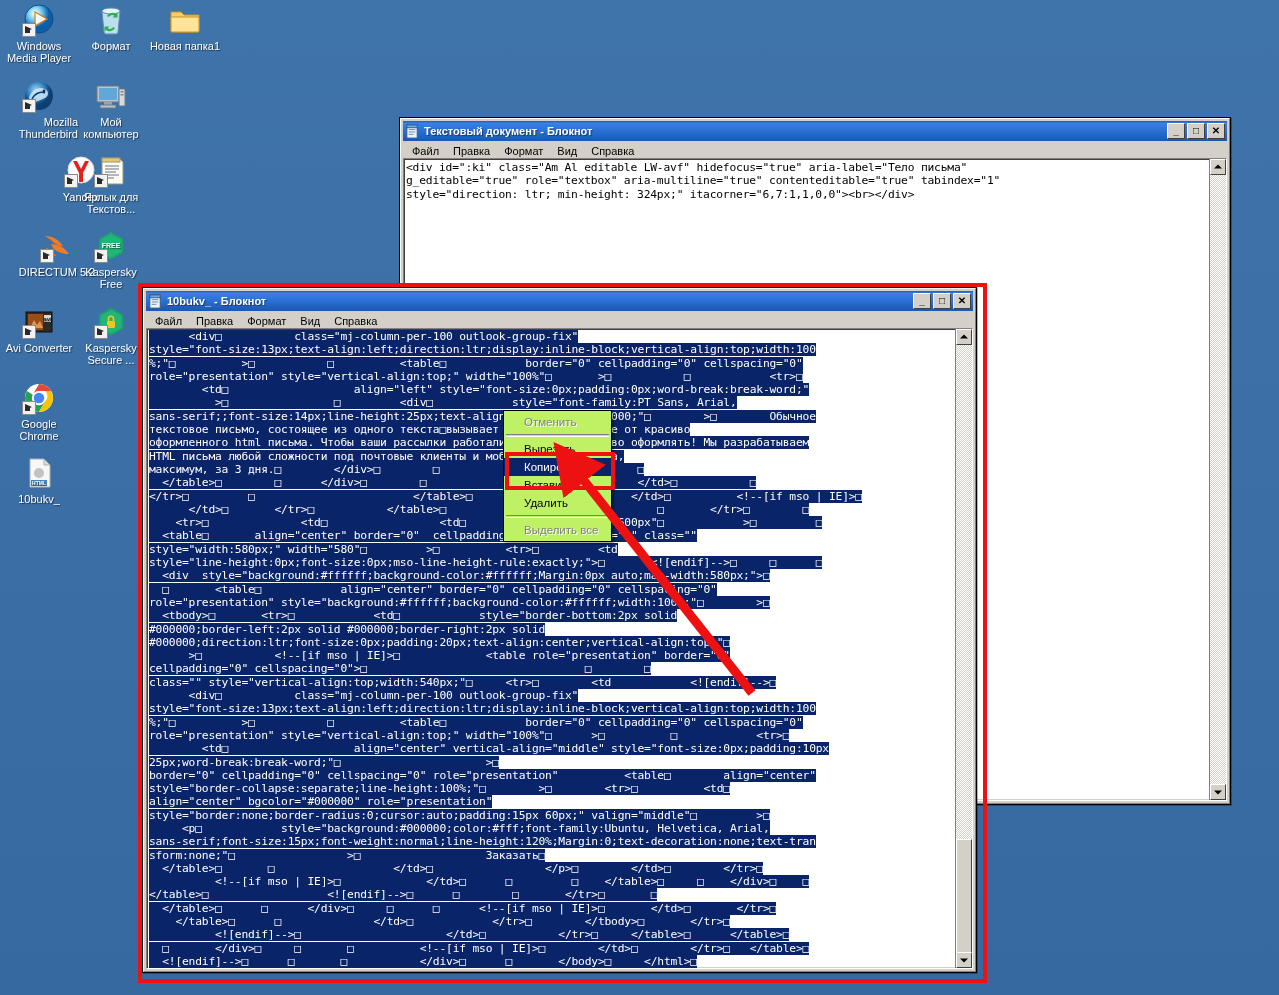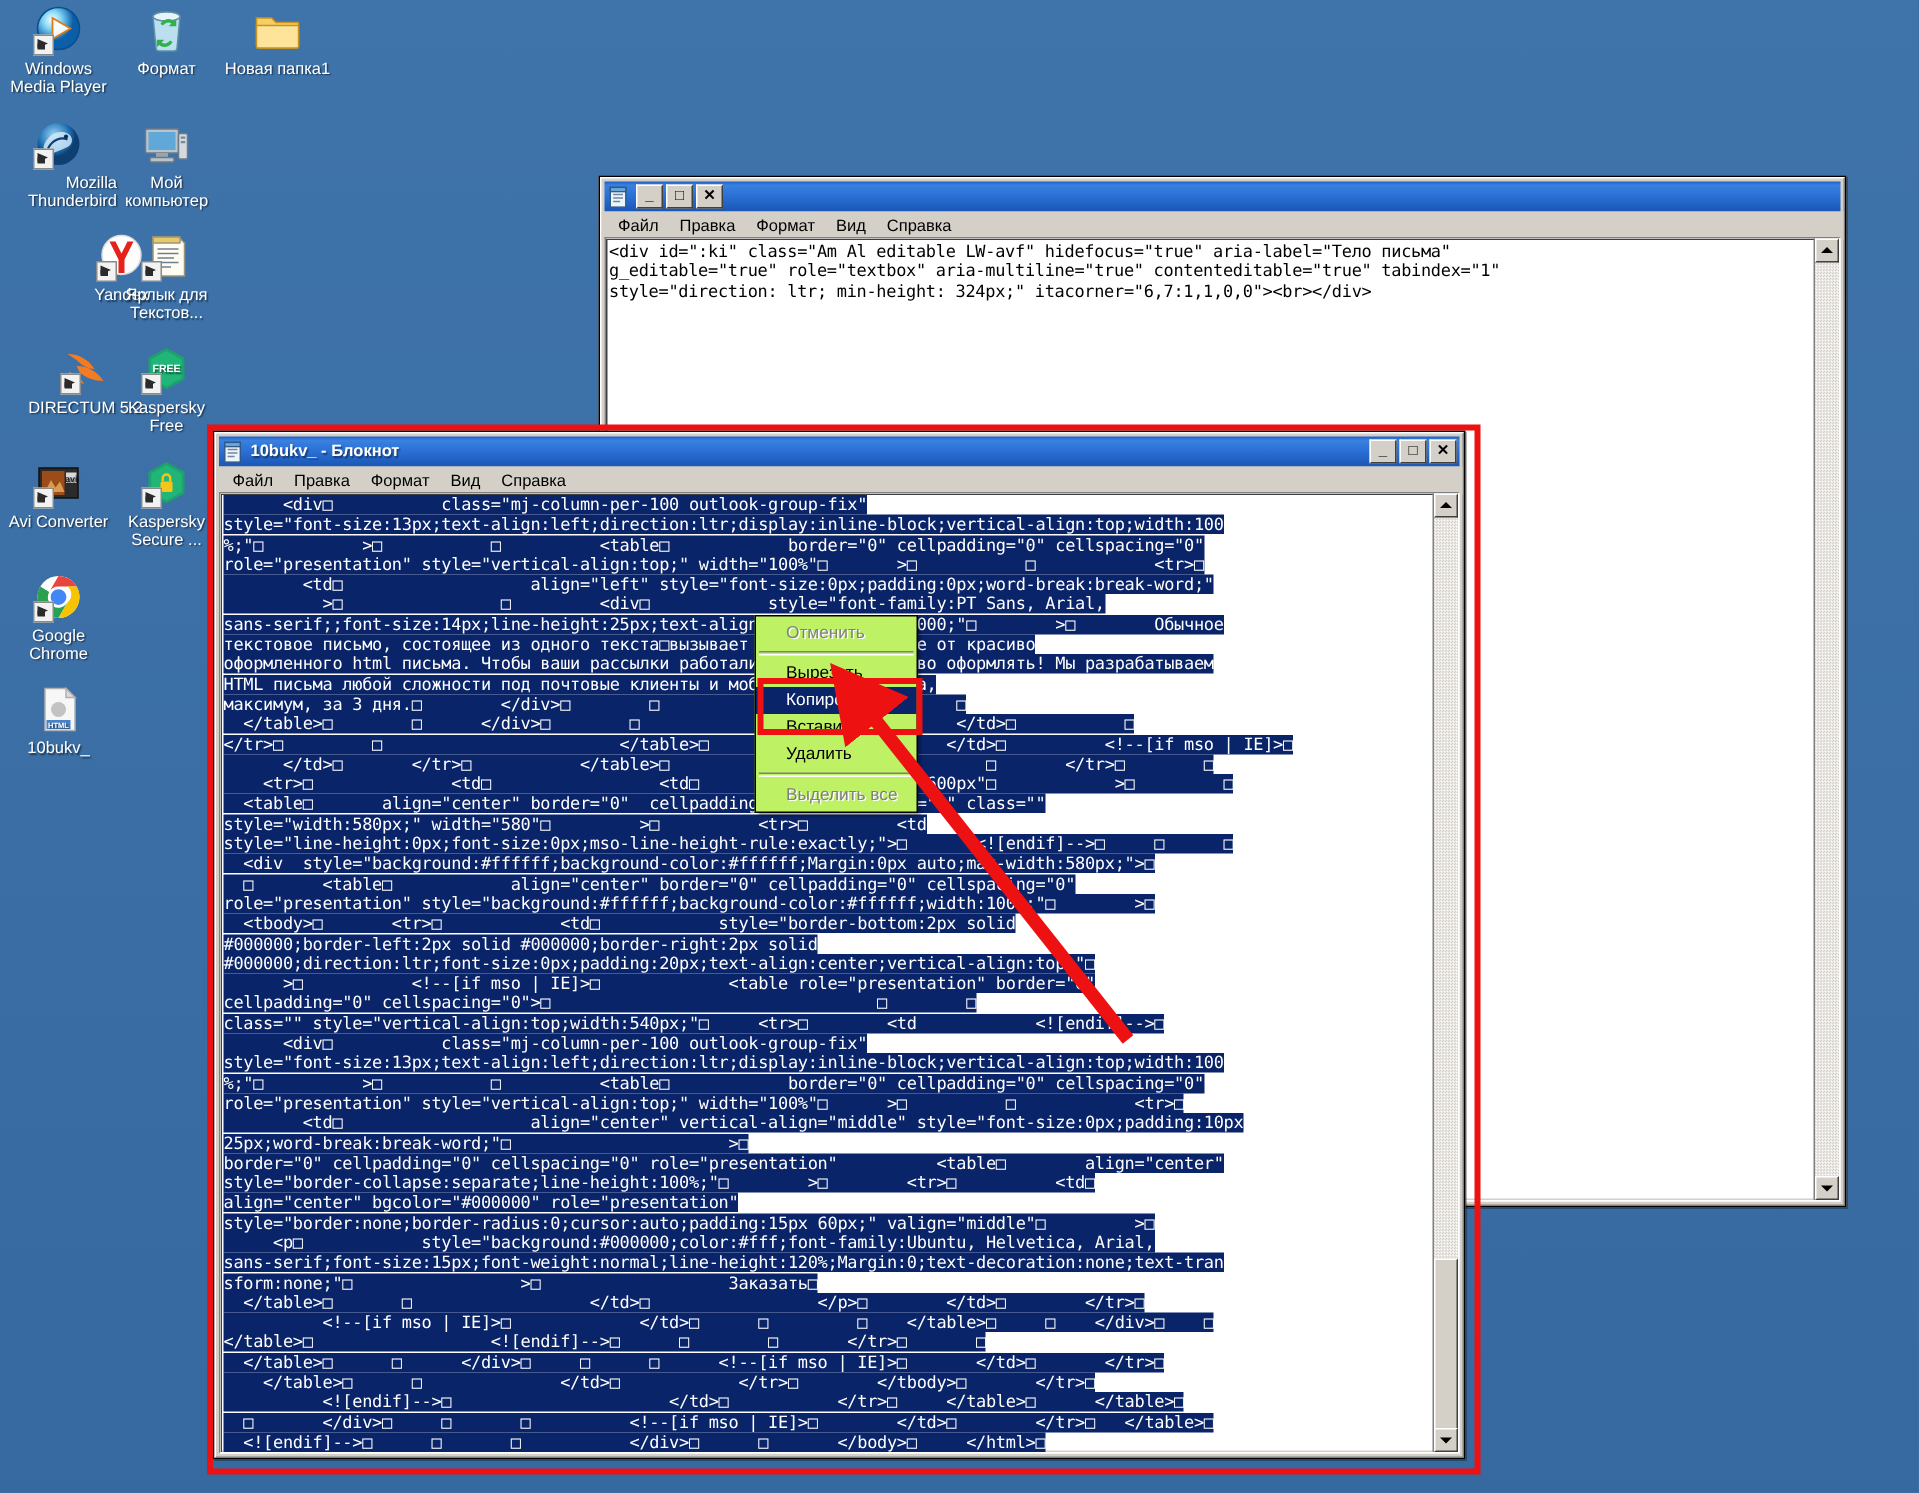--- a/index.html
+++ b/index.html
@@ -264,20 +264,21 @@
         <svg width="15" height="15" viewBox="0 0 16 16">
           <rect x="2" y="1" width="11" height="14" fill="#eef4fb" stroke="#2f5b8a"></rect>
           <rect x="2" y="1" width="11" height="3" fill="#6fa8dc" stroke="#2f5b8a"></rect>
           <g stroke="#6f86a0" stroke-width="1">
               <line x1="4" y1="6" x2="11" y2="6"></line>
               <line x1="4" y1="8.5" x2="11" y2="8.5"></line>
               <line x1="4" y1="11" x2="9" y2="11"></line>
             </g>
         </svg>
       </span>
+      <span class="titletext">Текстовый документ - Блокнот</span>
       <span class="titlebtns">
         <span class="tbtn">
             <span>_</span>
           </span>
         <span class="tbtn">
             <span>□</span>
           </span>
         <span class="tbtn">
             <span>✕</span>
           </span>

